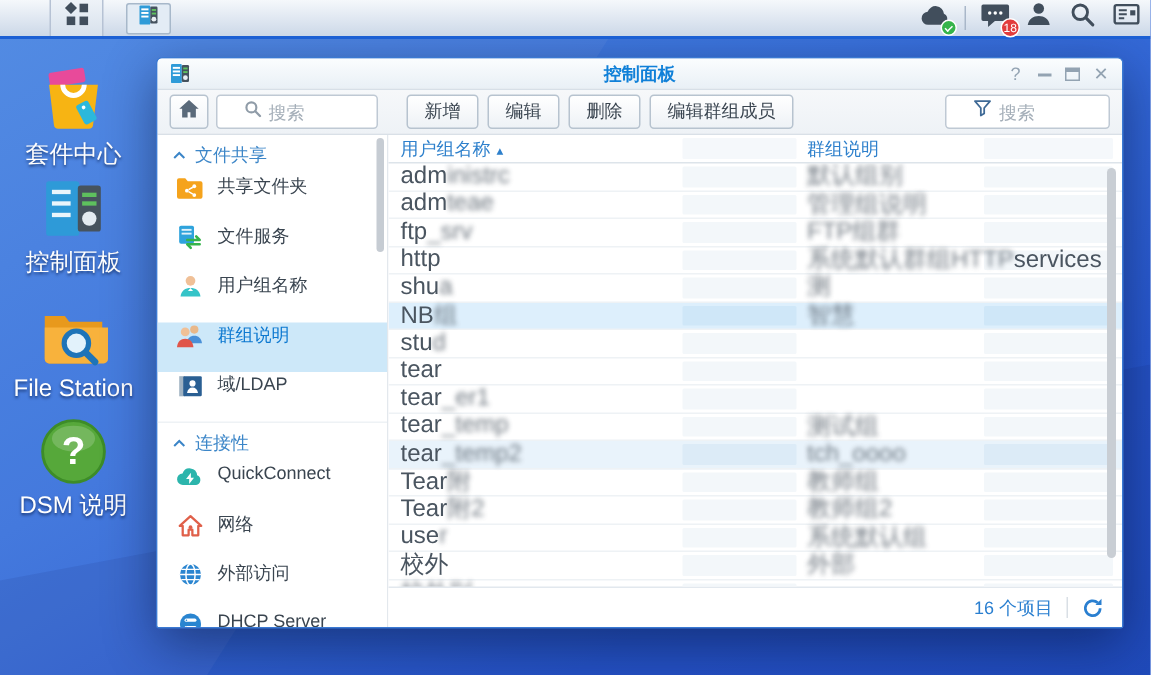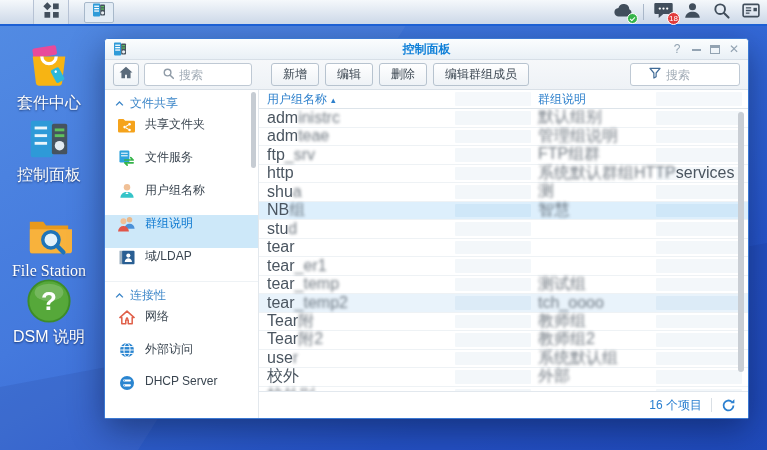--- a/index.html
+++ b/index.html
@@ -106,21 +106,21 @@
             <rect x="9" y="19" width="13" height="3" fill="#fff" opacity=".9"></rect>
             <rect x="9" y="27" width="13" height="3" fill="#fff" opacity=".9"></rect>
             <rect x="27" y="8" width="16" height="32" rx="2" fill="#46535e"></rect>
             <rect x="30" y="13" width="10" height="3" fill="#5ec05e"></rect>
             <rect x="30" y="19" width="10" height="3" fill="#5ec05e"></rect>
             <circle cx="35" cy="31" r="5" fill="#e3ebf1"></circle>
           </svg>
         </div>
         <div class="lbl">控制面板</div>
       </div>
-      <div class="dicon" style="top: 213px; font-family: Liberation Serif, serif;">
+      <div class="dicon" style="top: 202px;">
         <div class="ic">
           <svg width="46" height="46" viewBox="0 0 48 48">
             <path d="M4 9h14l3 4h23v26a3 3 0 0 1-3 3H7a3 3 0 0 1-3-3z" fill="#e8991c"></path>
             <path d="M4 17h44v22a3 3 0 0 1-3 3H7a3 3 0 0 1-3-3z" fill="#f8b23c"></path>
             <circle cx="26" cy="28" r="8.5" fill="#e2f2fb" stroke="#1e74b8" stroke-width="3.6"></circle>
             <path d="M32.5 34.5 39 41" stroke="#1e74b8" stroke-width="4.6" stroke-linecap="round"></path>
           </svg>
         </div>
         <div class="lbl">File Station</div>
       </div>
@@ -321,20 +321,29 @@
           </div>
           <div class="sec sec2">
             <div class="sec-head">
               <span class="chev"><svg width="9" height="7" viewBox="0 0 12 9">
                   <path d="M1.5 7 6 2.5 10.5 7" fill="none" stroke="#3c86c8" stroke-width="1.8"></path>
                 </svg></span>
               <span>连接性</span>
             </div>
             <div class="side-item">
               <span class="sic">
+                <svg width="19" height="17" viewBox="0 0 20 18">
+                  <path d="M5.4 15.2a4.1 4.1 0 0 1-.5-8.2A5.3 5.3 0 0 1 15.2 8.3a3.6 3.6 0 0 1-.7 6.9z" fill="#2cb5ac"></path>
+                  <path d="M10.8 6.6l-3.4 4.4h2.2v3.4l3.4-4.4h-2.2z" fill="#fff"></path>
+                </svg>
+              </span>
+              <span>QuickConnect</span>
+            </div>
+            <div class="side-item">
+              <span class="sic">
                 <svg width="18" height="17" viewBox="0 0 20 19">
                   <path d="M10 2.4 2 9.6h2.2v7h4.4v-4.2h2.8v4.2h4.4v-7H18z" fill="none" stroke="#e0604a" stroke-width="1.7" stroke-linejoin="round"></path>
                   <circle cx="10" cy="10.6" r="1.4" fill="#e0604a"></circle>
                 </svg>
               </span>
               <span>网络</span>
             </div>
             <div class="side-item">
               <span class="sic">
                 <svg width="18" height="18" viewBox="0 0 20 20">

